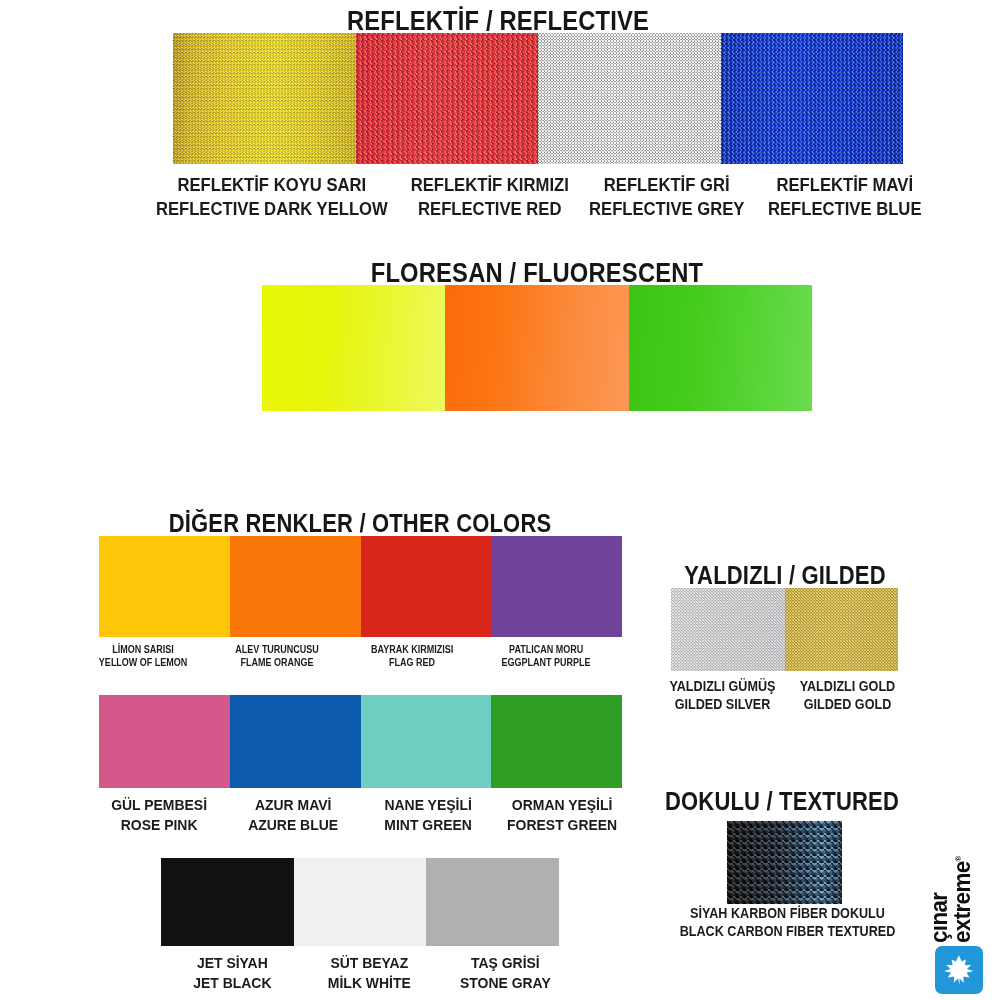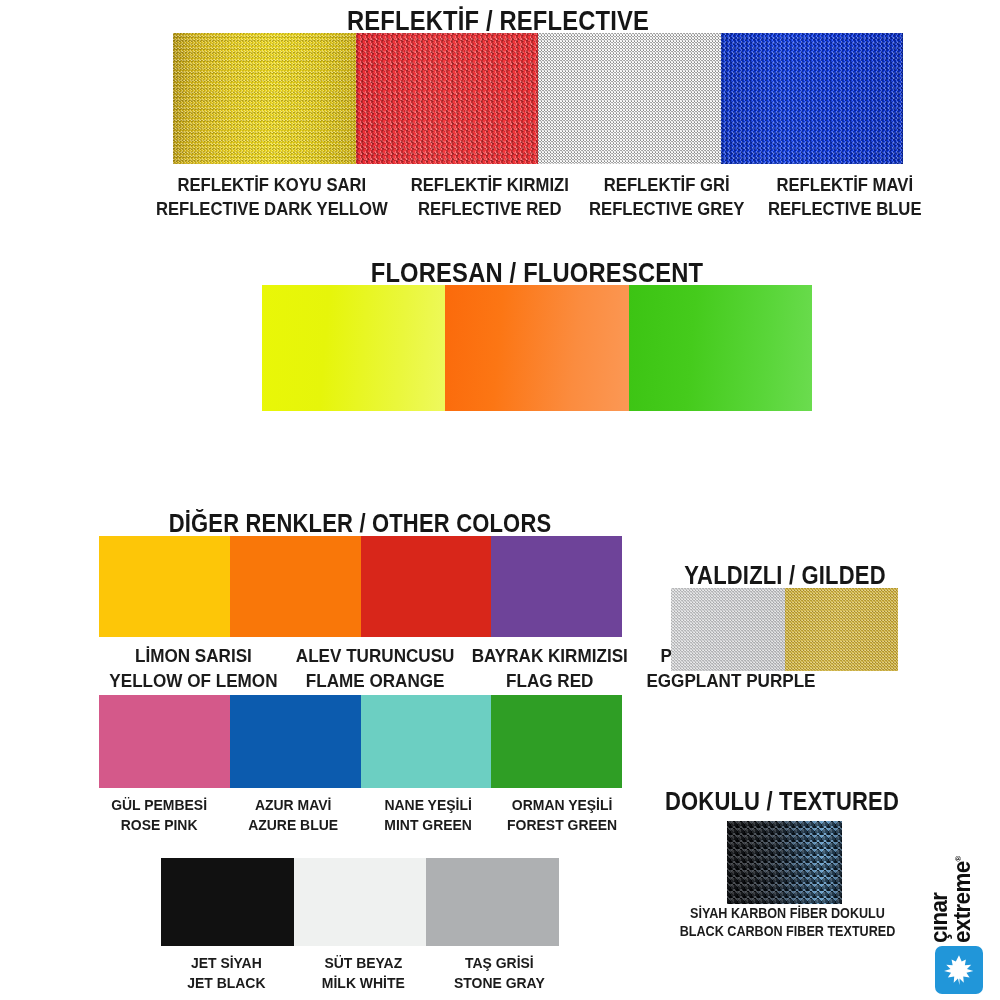--- a/index.html
+++ b/index.html
@@ -166,21 +166,21 @@
 
 
   <div class="sec-title" style="left:110px;top:509px;width:500px;font-size:25px;">DİĞER RENKLER / OTHER COLORS</div>
 
   <div class="swatch-row" style="left:99px;top:536px;width:523px;height:101px;">
     <div class="swatch" style="background:#fdc608;"></div>
     <div class="swatch" style="background:#f97709;"></div>
     <div class="swatch" style="background:#d8261a;"></div>
     <div class="swatch" style="background:#6e4399;"></div>
   </div>
-  <div class="labels" style="left:100px;top:643px;width:537px;font-size:19px;">
+  <div class="labels" style="left:76px;top:643px;width:537px;font-size:10px;">
     <div class="lbl">
       <span>LİMON SARISI</span>
       <span>YELLOW OF LEMON</span>
     </div>
     <div class="lbl">
       <span>ALEV TURUNCUSU</span>
       <span>FLAME ORANGE</span>
     </div>
     <div class="lbl">
       <span>BAYRAK KIRMIZISI</span>
@@ -215,40 +215,50 @@
       <span>ORMAN YEŞİLİ</span>
       <span>FOREST GREEN</span>
     </div>
   </div>
 
   <div class="swatch-row" style="left:161px;top:858px;width:398px;height:88px;">
     <div class="swatch" style="background:#111111;"></div>
     <div class="swatch" style="background:#eff1f0;"></div>
     <div class="swatch" style="background:#aeb0b2;"></div>
   </div>
-  <div class="labels" style="left:158px;top:953px;width:410px;font-size:15.5px;">
+  <div class="labels" style="left:164px;top:953px;width:410px;font-size:15.5px;">
     <div class="lbl">
       <span>JET SİYAH</span>
       <span>JET BLACK</span>
     </div>
     <div class="lbl">
       <span>SÜT BEYAZ</span>
       <span>MİLK WHİTE</span>
     </div>
     <div class="lbl">
       <span>TAŞ GRİSİ</span>
       <span>STONE GRAY</span>
     </div>
   </div>
 
   <div class="sec-title" style="left:635px;top:561px;width:300px;font-size:25px;">YALDIZLI / GILDED</div>
 
   <div class="swatch-row" style="left:671px;top:588px;width:227px;height:83px;">
     <div class="swatch gil-silver"></div>
     <div class="swatch gil-gold"></div>
+  </div>
+  <div class="labels" style="left:660px;top:677px;width:250px;font-size:14px;">
+    <div class="lbl">
+      <span>YALDIZLI GÜMÜŞ</span>
+      <span>GILDED SILVER</span>
+    </div>
+    <div class="lbl">
+      <span>YALDIZLI GOLD</span>
+      <span>GILDED GOLD</span>
+    </div>
   </div>
 
   <div class="sec-title" style="left:632px;top:787px;width:300px;font-size:25px;">DOKULU / TEXTURED</div>
 
   <div class="swatch-row" style="left:727px;top:821px;width:115px;height:83px;">
     <div class="swatch carbon"></div>
   </div>
   <div class="labels" style="left:640px;top:904px;width:295px;font-size:14px;">
     <div class="lbl">
       <span>SİYAH KARBON FİBER DOKULU</span>

